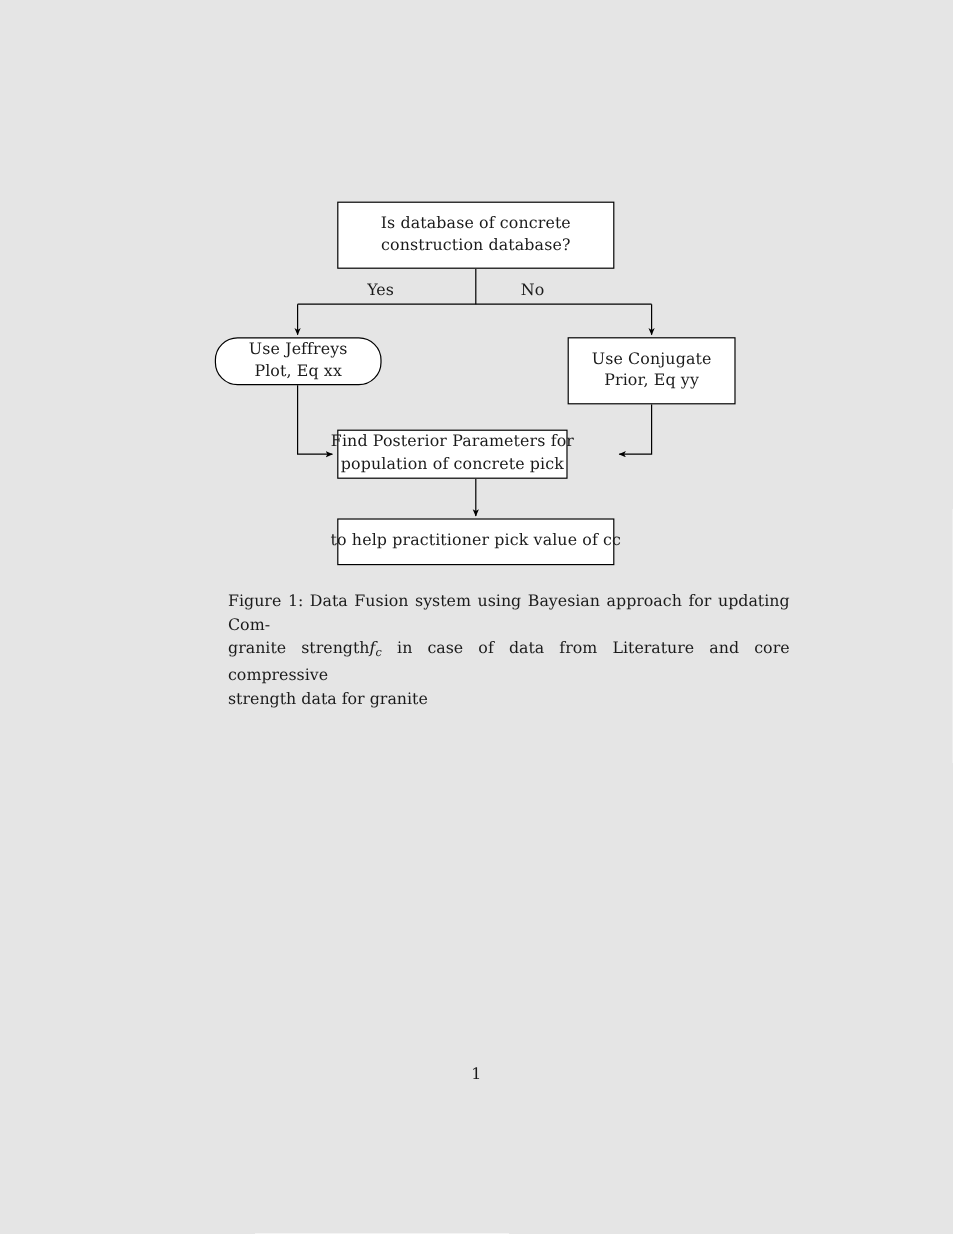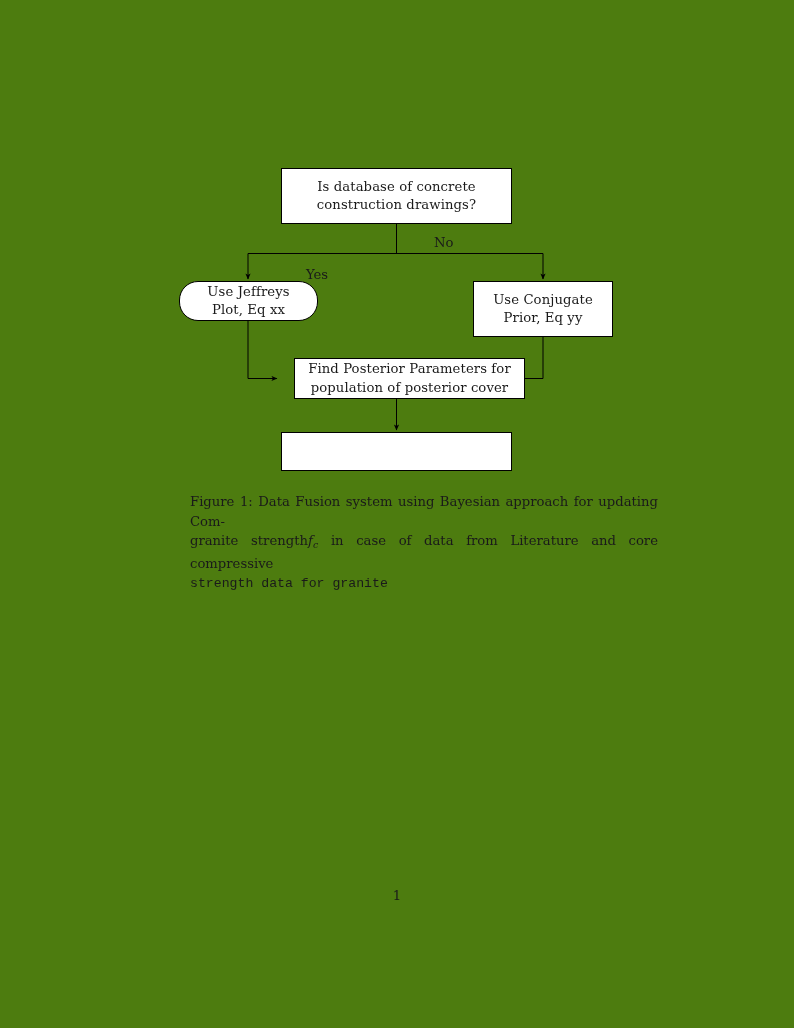--- a/index.html
+++ b/index.html
@@ -9,21 +9,21 @@
     background: #ffffff;
   }
   body {
     font-family: "DejaVu Serif", "Liberation Serif", serif;
     color: #1a1a1a;
   }
   #page {
     position: relative;
     width: 794px;
     height: 1028px;
-    background: #4d7c0f;
+    background: #e5e5e5;
     overflow: hidden;
   }
 
   
   #flowchart {
     position: absolute;
     left: 0;
     top: 0;
     width: 794px;
     height: 490px;
@@ -49,31 +49,31 @@
     font-size: 13.2px;
     line-height: 18.5px;
     color: #1a1a1a;
     letter-spacing: 0.1px;
   }
   .node .ln { display: block; white-space: nowrap; }
 
   #node-question { left: 281px; top: 168px; width: 231px; height: 56px; }
   #node-jeffreys  { left: 179px; top: 281px; width: 139px; height: 40px; border-radius: 19px; }
   #node-conjugate { left: 473px; top: 281px; width: 140px; height: 56px; }
-  #node-posterior { left: 294px; top: 358px; width: 231px; height: 41px; }
+  #node-posterior { left: 281px; top: 358px; width: 192px; height: 41px; }
   #node-plot      { left: 281px; top: 432px; width: 231px; height: 39px; }
 
   .edge-label {
     position: absolute;
     font-size: 13.2px;
     line-height: 16px;
     color: #1a1a1a;
     white-space: nowrap;
   }
-  #label-yes { left: 306px; top: 235px; margin-top: 32px; }
+  #label-yes { left: 306px; top: 235px; }
   #label-no  { left: 434px; top: 235px; }
 
   
   #caption {
     position: absolute;
     left: 163px;
     top: 492px;
     width: 468px;
     font-size: 13.2px;
     line-height: 19.6px;
@@ -89,21 +89,21 @@
     font-style: italic;
     font-size: 9.4px;
     vertical-align: -0.25em;
     padding-left: 0.2px;
   }
   .cap-line { display: block; }
   .cap-line.justify {
     text-align: justify;
     text-align-last: justify;
   }
-  .cap-line.last { text-align: left; text-align-last: left; font-family: Liberation Mono, monospace; }
+  .cap-line.last { text-align: left; text-align-last: left; }
 
   
   #page-number {
     position: absolute;
     left: 0;
     top: 888px;
     width: 794px;
     text-align: center;
     font-size: 13.2px;
     color: #1a1a1a;
@@ -133,42 +133,43 @@
 
       <path d="M248,321 L248,378.5 L277,378.5" stroke="#000000" stroke-width="1" fill="none" marker-end="url(#arrowhead)"></path>
 
       <path d="M543,321 L543,378.5 L516,378.5" stroke="#000000" stroke-width="1" fill="none" marker-end="url(#arrowhead)"></path>
 
       <path d="M396.5,399 L396.5,430" stroke="#000000" stroke-width="1" fill="none" marker-end="url(#arrowhead)"></path>
     </svg>
 
     <div class="node" id="node-question">
       <span class="ln">Is database of concrete</span>
-      <span class="ln">construction drawings?</span>
+      <span class="ln">construction database?</span>
     </div>
 
     <span class="edge-label" id="label-yes">Yes</span>
     <span class="edge-label" id="label-no">No</span>
 
     <div class="node" id="node-jeffreys">
       <span class="ln">Use Jeffreys</span>
       <span class="ln">Plot, Eq xx</span>
     </div>
 
     <div class="node" id="node-conjugate">
       <span class="ln">Use Conjugate</span>
       <span class="ln">Prior, Eq yy</span>
     </div>
 
     <div class="node" id="node-posterior">
       <span class="ln">Find Posterior Parameters for</span>
-      <span class="ln">population of posterior cover</span>
+      <span class="ln">population of concrete pick</span>
     </div>
 
     <div class="node" id="node-plot">
+      <span class="ln">to help practitioner pick value of cc</span>
     </div>
 
   </div>
 
   <div id="caption">
     <span class="cap-line justify">Figure 1: Data Fusion system using Bayesian approach for updating Com-</span>
     <span class="cap-line justify"><span>granite strength</span><span class="math-f">f</span><span class="math-sub">c</span> <span>in case of data from Literature and core compressive</span></span>
     <span class="cap-line last">strength data for granite</span>
   </div>
 

